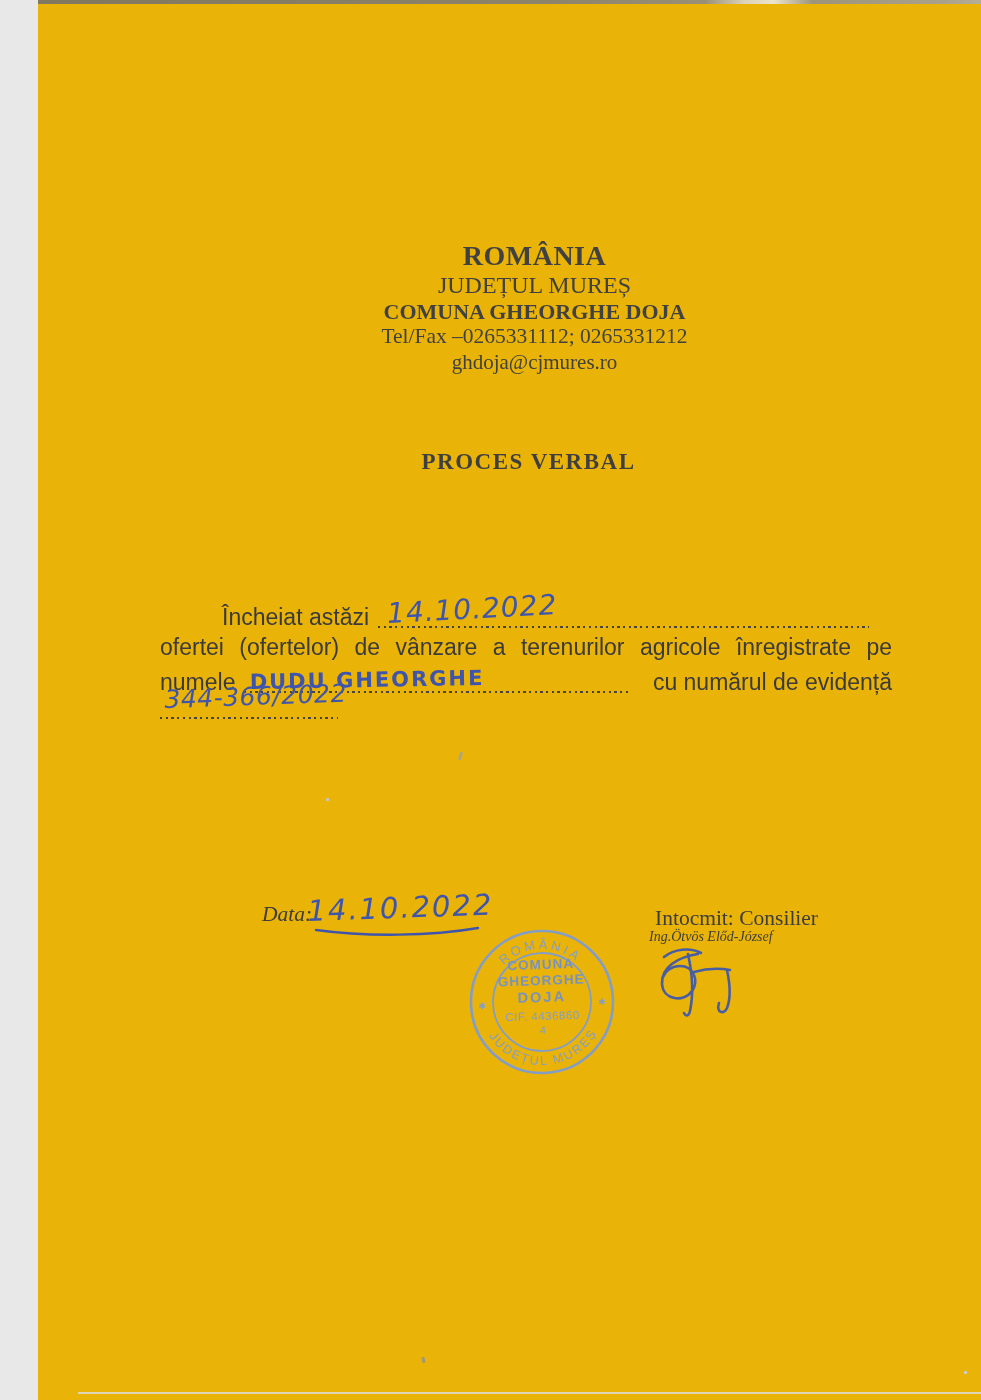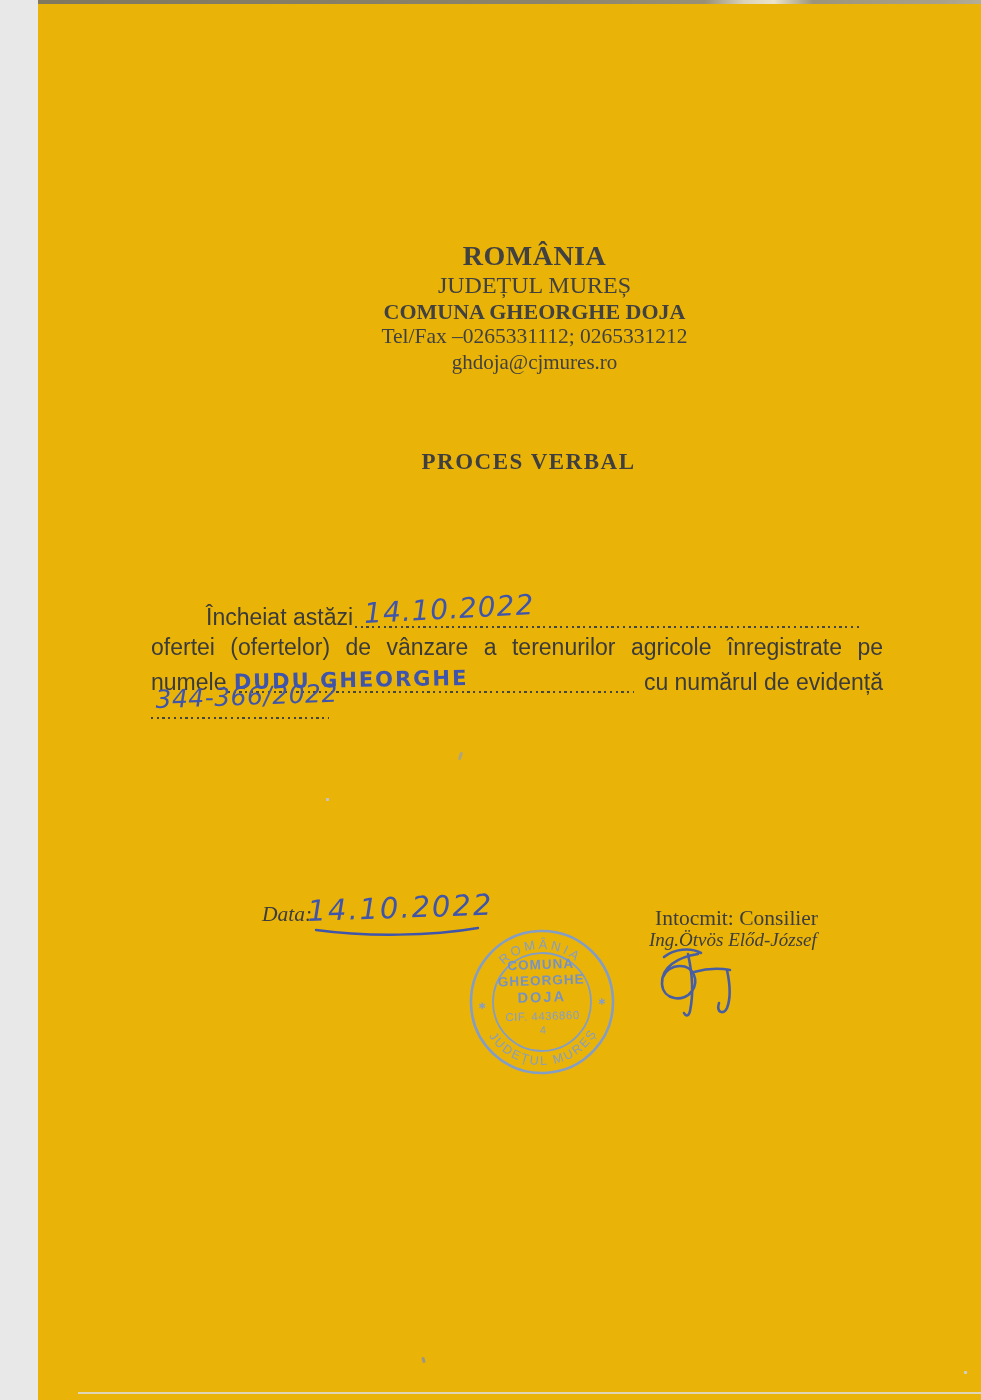--- a/index.html
+++ b/index.html
@@ -43,24 +43,25 @@
   
   .doc-title{
     position:absolute;top:449px;left:0;right:0;
     text-align:center;
     font-family:"Liberation Serif",serif;
     font-size:23px;font-weight:bold;letter-spacing:1.5px;
     color:#3f3f3f;
   }
   
   .bodyline{
-    position:absolute;left:113px;
+    position:absolute;left:122px;
     display:flex;align-items:flex-end;
     font-size:23px;line-height:1.2;color:#3b3b3b;
     height:31px;
+    gap:7px;
   }
   .bodyline .t{white-space:nowrap;}
   .l1{top:601px;width:711px;}
   .l2{top:634px;width:732px;display:block;text-align:justify;text-align-last:justify;}
   .l3{top:666px;width:732px;}
   .l4{top:692px;width:180px;height:30px;display:block;}
   .indent{width:55px;flex:0 0 auto;}
   .dots{flex:1 1 auto;position:relative;height:28px;}
   .dots::after{
     content:"";position:absolute;left:2px;right:2px;bottom:4px;height:2.5px;
@@ -107,21 +108,21 @@
     font-size:21.5px;color:#3d3d3d;text-align:right;
   }
   .intocmit1{
     position:absolute;left:617px;top:906px;
     font-family:"Liberation Serif",serif;
     font-size:21.5px;color:#3d3d3d;
   }
   .intocmit2{
     position:absolute;left:611px;top:929px;
     font-family:"Liberation Serif",serif;font-style:italic;
-    font-size:19px;color:#3d3d3d;
+    font-size:14px;color:#3d3d3d;
   }
   .signature{position:absolute;left:608px;top:940px;}
   
   .stamp{
     position:absolute;left:429px;top:927px;
     transform:rotate(-2deg);
     opacity:.92;
   }
   .stamp text{
     font-family:"Liberation Sans",sans-serif;

